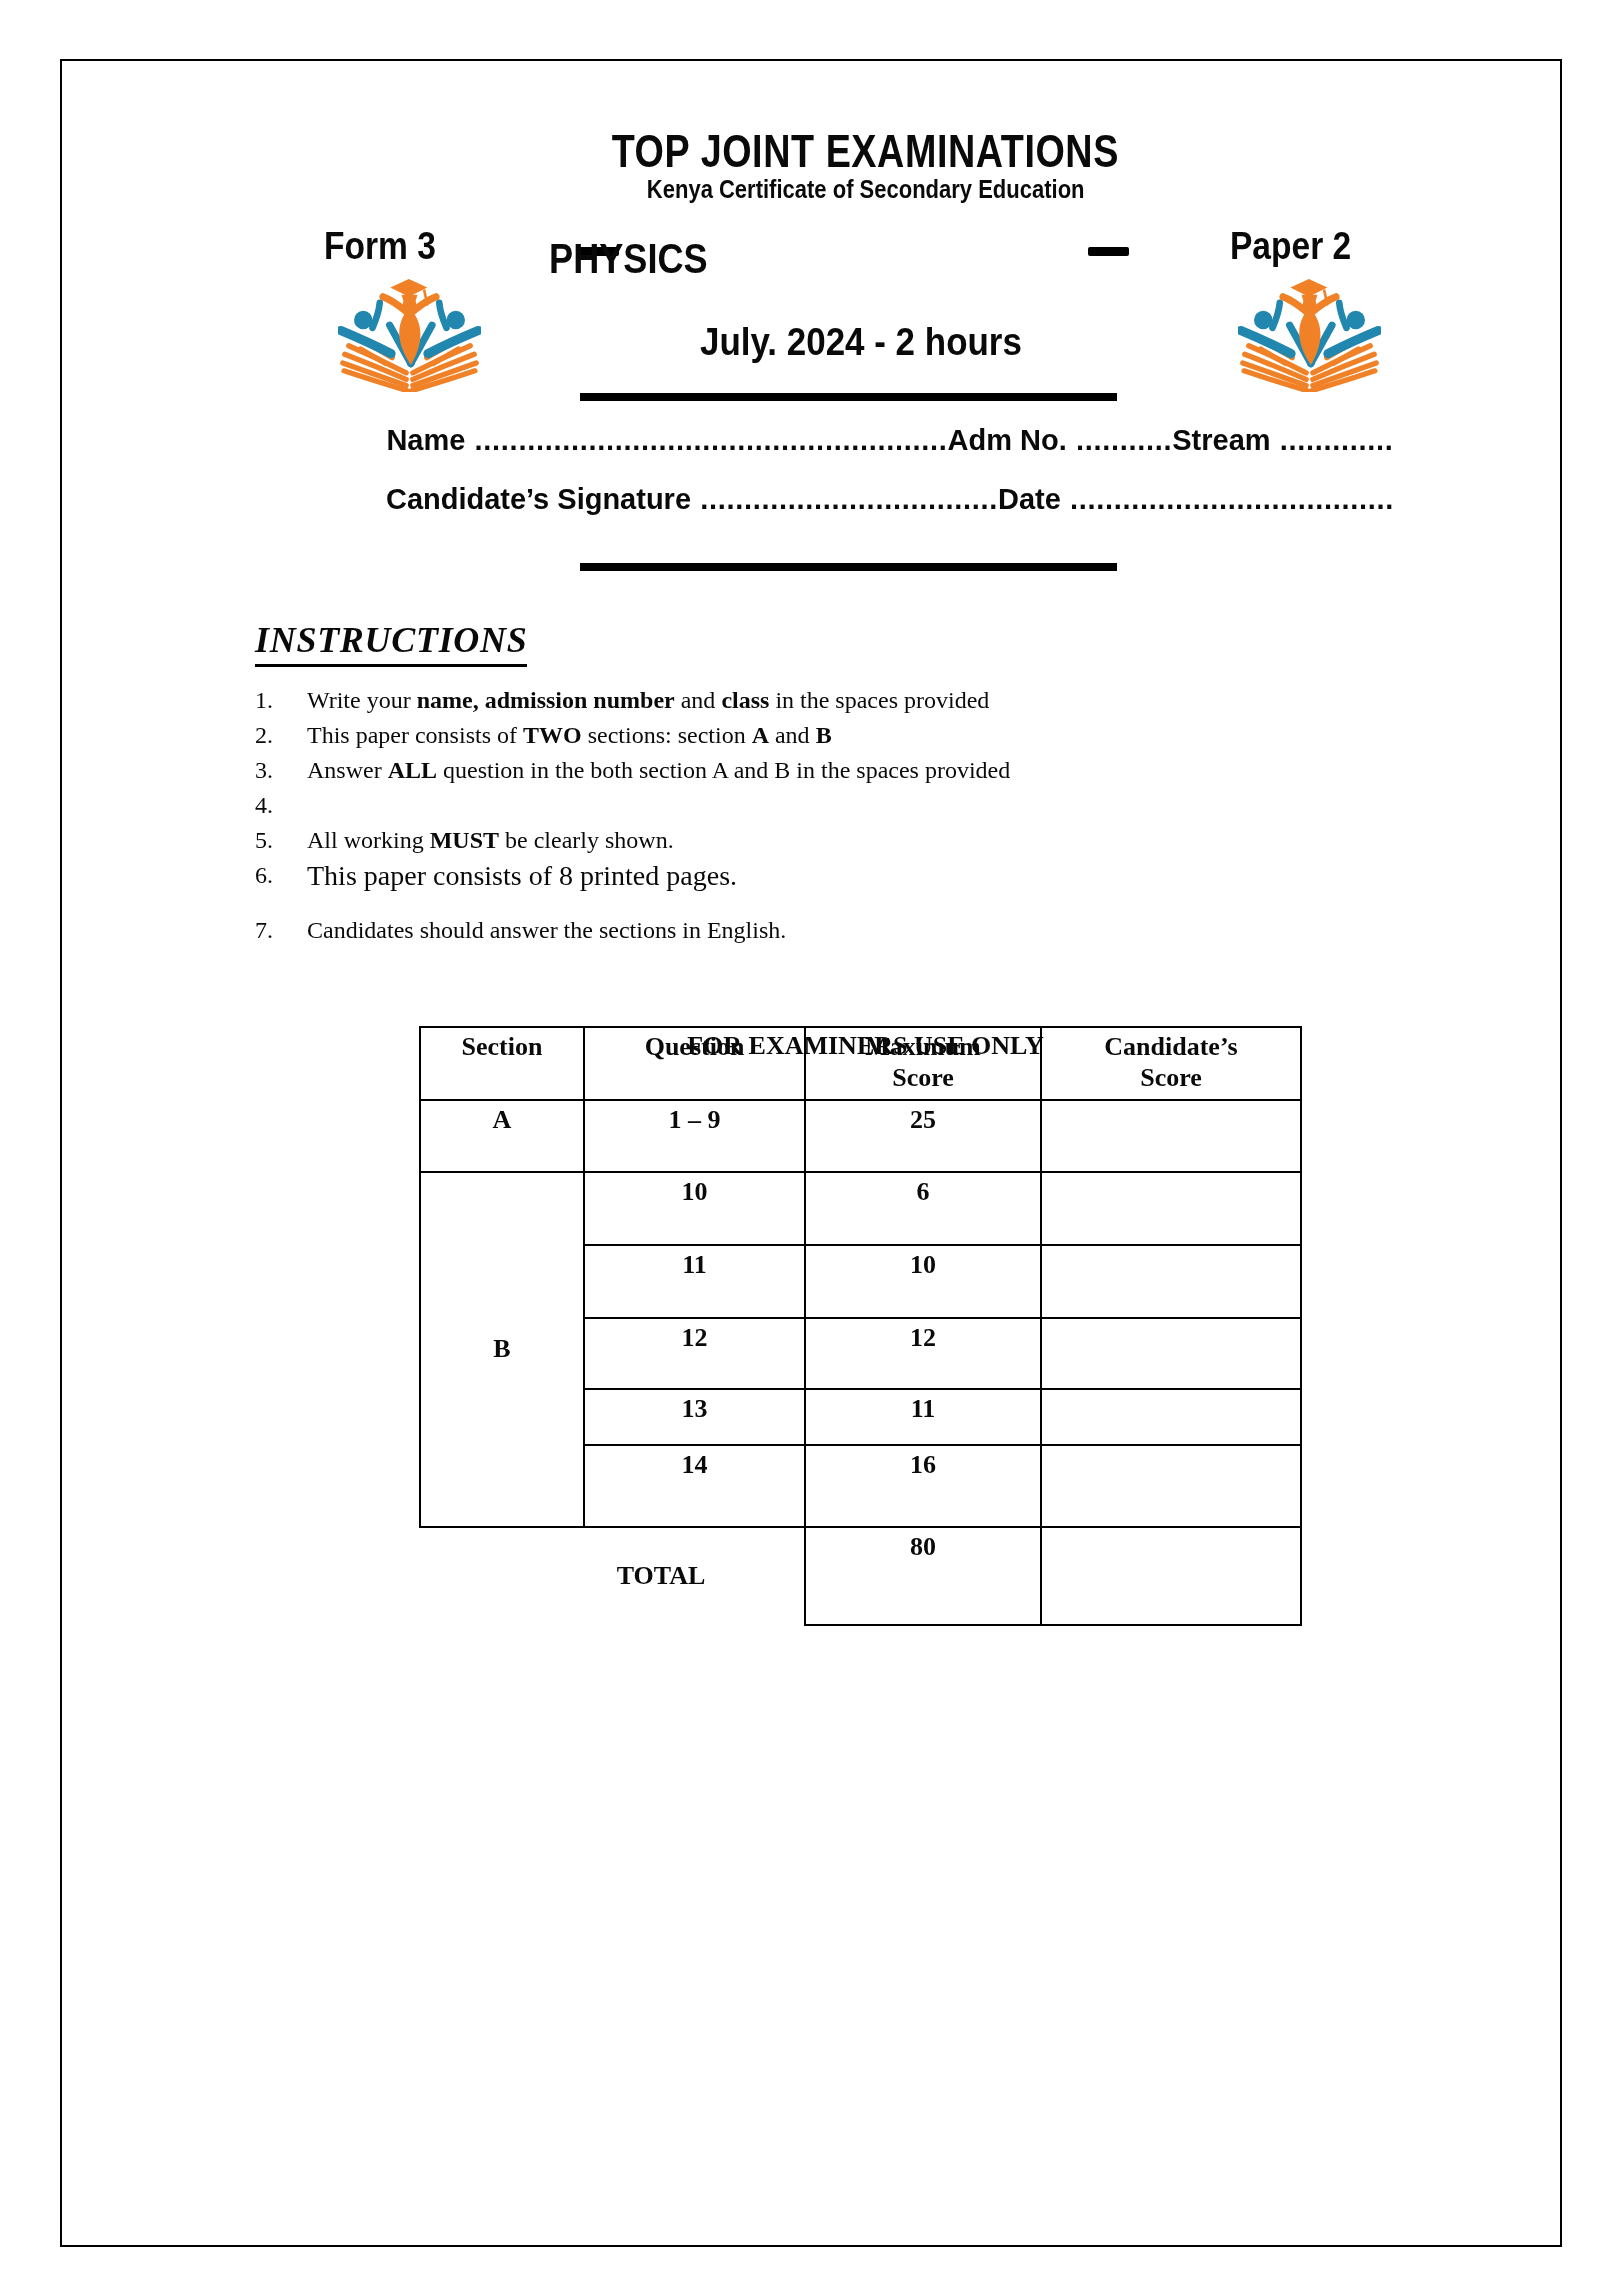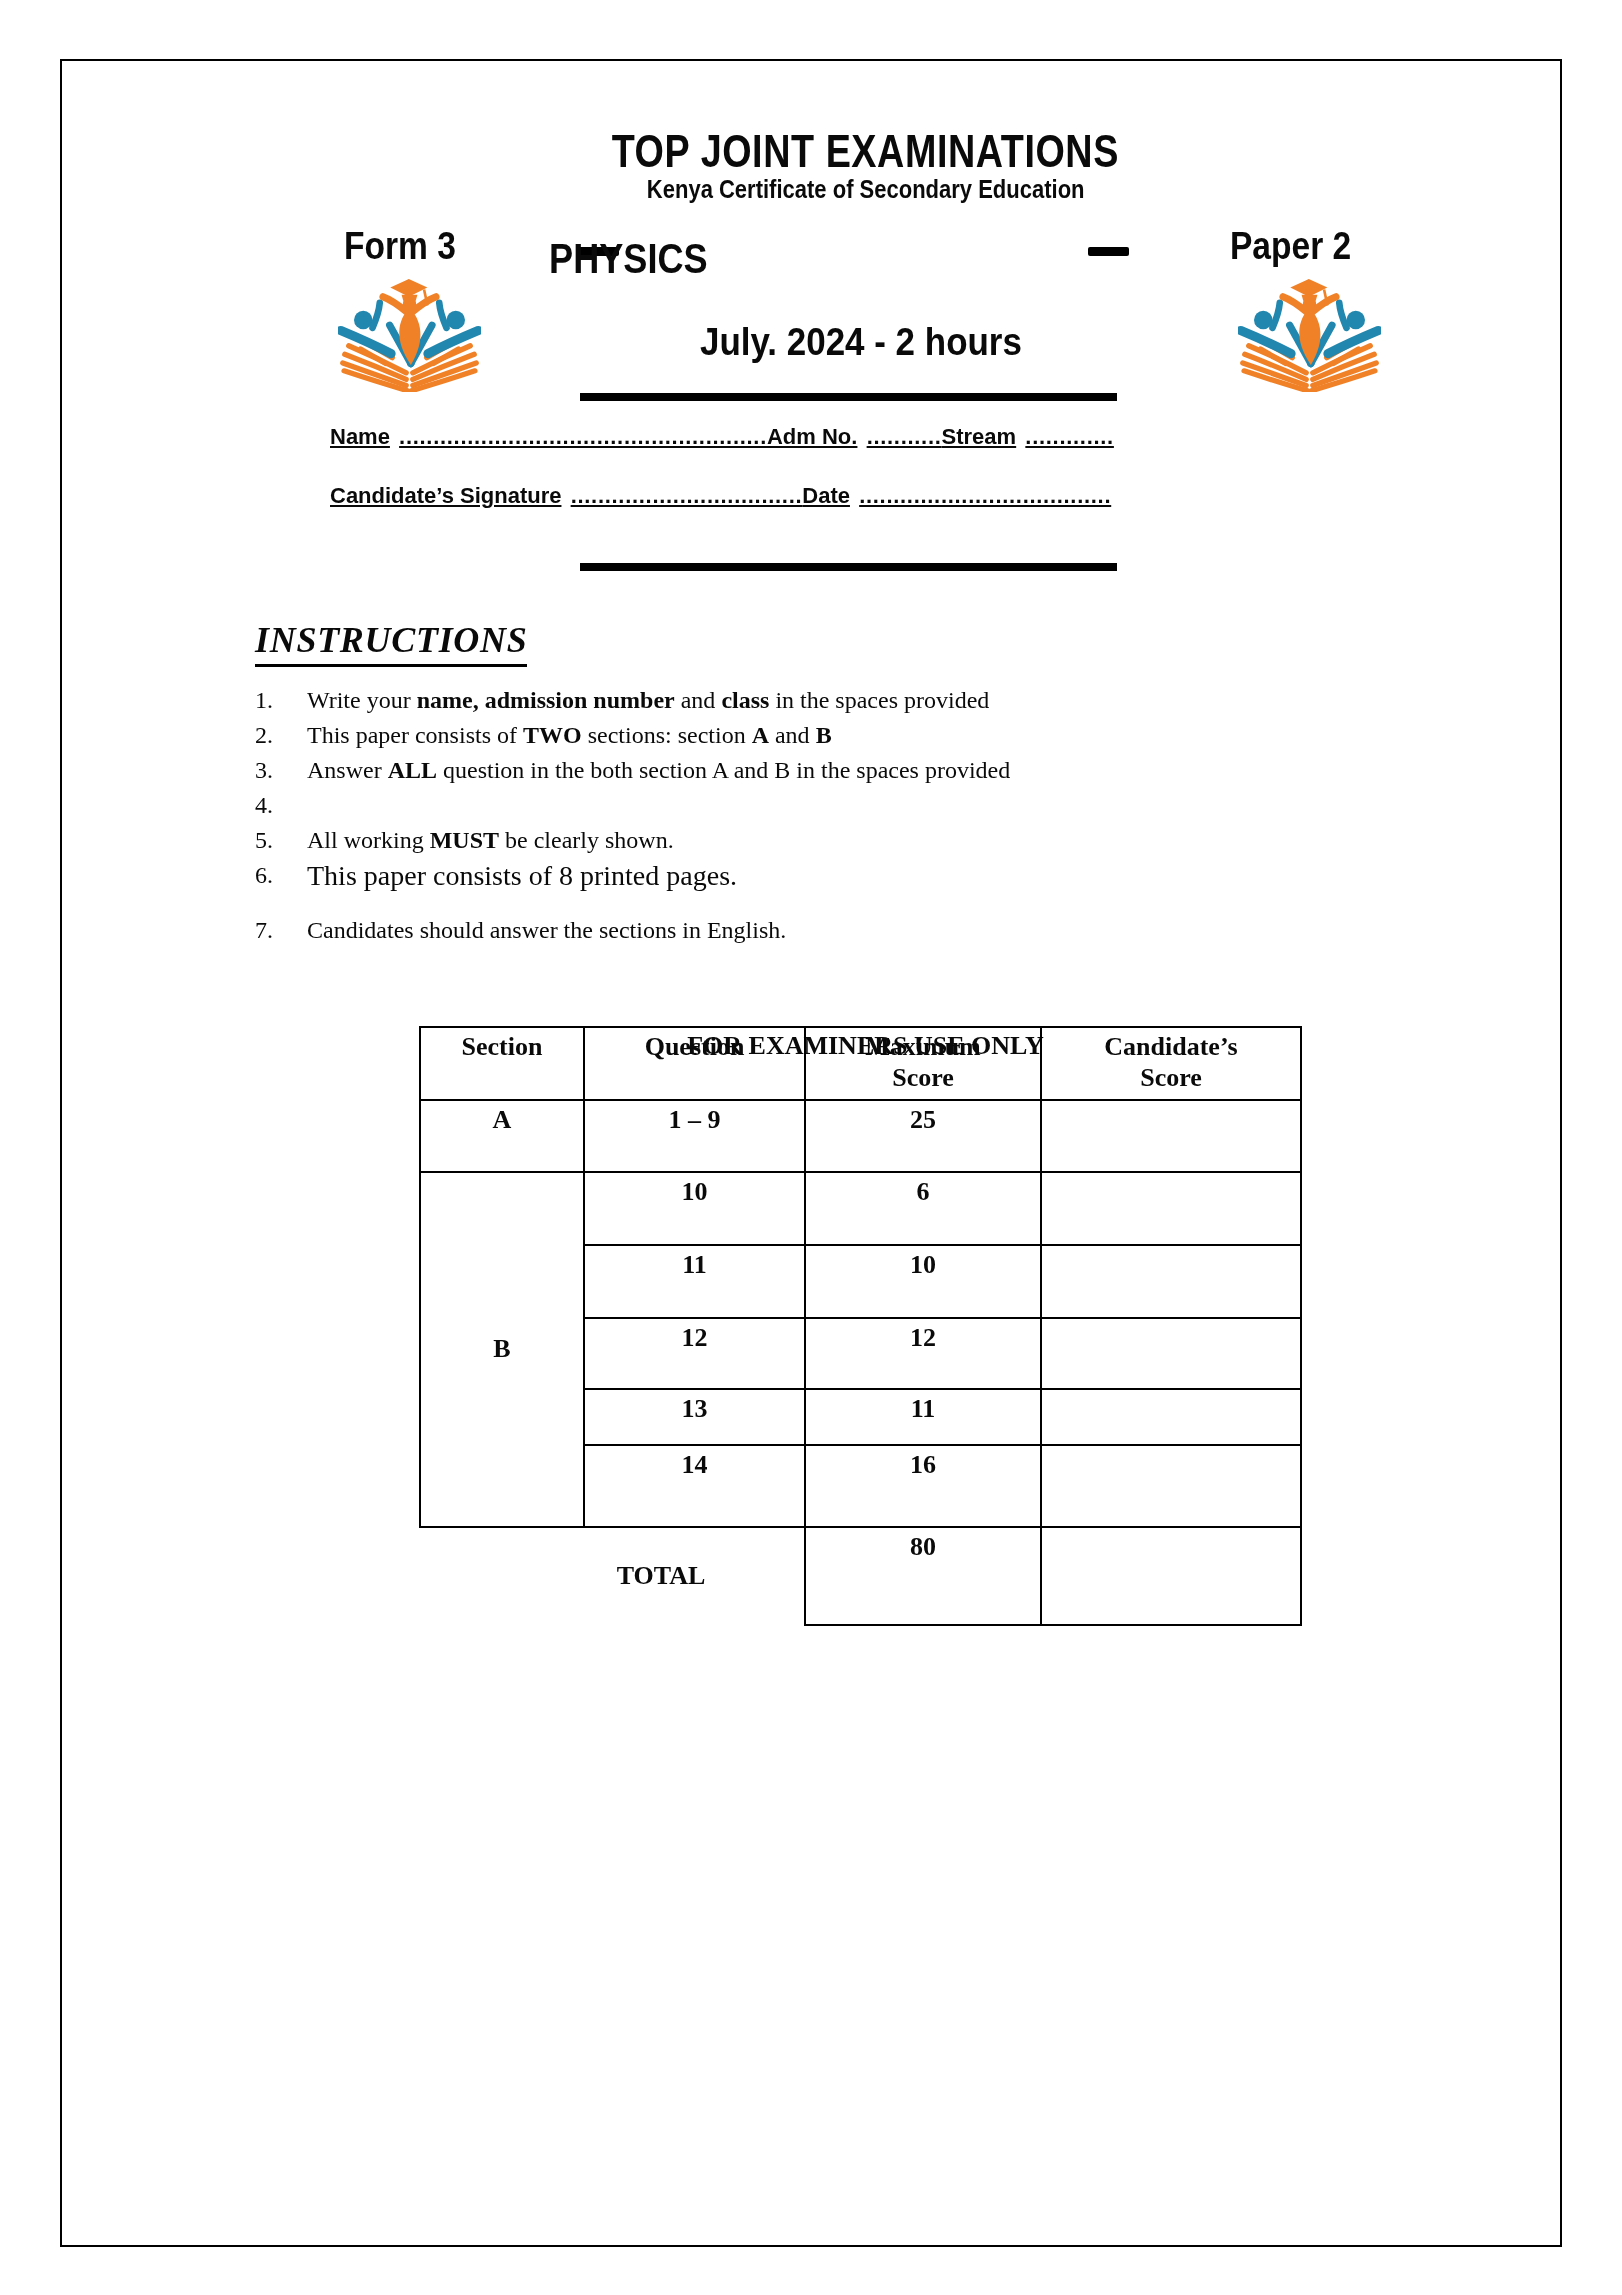--- a/index.html
+++ b/index.html
@@ -6,37 +6,37 @@
   body{width:1623px;height:2295px;background:#fff;position:relative;overflow:hidden;
        font-family:"Liberation Serif",serif;color:#0a0a0a;}
   .abs{position:absolute;}
   .page-frame{left:60px;top:59px;width:1498px;height:2184px;border:2.6px solid #000;}
   .sans{font-family:"Liberation Sans",sans-serif;}
   .ctr-box{left:211px;width:1309px;text-align:center;}
   .title{top:124px;font-size:46px;font-weight:bold;letter-spacing:0.7px;}
   .title>span{display:inline-block;transform:scaleX(0.82);}
   .subtitle{top:175px;font-size:25px;font-weight:bold;}
   .subtitle>span{display:inline-block;transform:scaleX(0.88);}
-  .form3{left:324px;top:224px;font-size:39px;font-weight:bold;margin-left:20px;}
+  .form3{left:324px;top:224px;font-size:39px;font-weight:bold;}
   .form3>span,.paper2>span{display:inline-block;transform:scaleX(0.86);transform-origin:left center;}
   .paper2{left:1230px;top:224px;font-size:39px;font-weight:bold;}
   .physics{left:534px;width:654px;top:234px;font-size:43px;font-weight:bold;}
   .physics>span{display:inline-block;transform:scaleX(0.84);}
   .subject-dash{width:41px;height:9.2px;background:#000;border-radius:2px;}
   .dash1{left:578px;top:247px;}
   .dash2{left:1088px;top:247px;}
   .logo{width:143px;height:113px;}
   .logo-left{left:338px;top:279px;}
   .logo-right{left:1238px;top:279px;}
   .july{left:534px;width:654px;text-align:center;top:321px;font-size:38px;font-weight:bold;}
   .july>span{display:inline-block;transform:scaleX(0.92);}
   .rule{left:580px;width:537px;height:7.9px;background:#000;}
   .rule1{top:393px;} .rule2{top:563px;}
-  .fill-row{left:330px;width:1120px;display:flex;justify-content:flex-start;
-            font-family:"Liberation Sans",sans-serif;font-weight:bold;font-size:22px;white-space:nowrap;text-decoration:underline;}
+  .fill-row{left:330px;width:1120px;display:flex;justify-content:center;
+            font-family:"Liberation Sans",sans-serif;font-weight:bold;font-size:29px;white-space:nowrap;}
   .fill-row .grp{display:flex;align-items:baseline;gap:9.2px;}
   .fill-row .dots{letter-spacing:0.7px;}
   .row-name{top:424px;} .row-sig{top:483px;}
   .instr-head{left:255px;top:619px;font-size:36px;font-weight:bold;font-style:italic;
               border-bottom:3.3px solid #000;padding-bottom:3.3px;letter-spacing:0.7px;}
   .instr-list{left:255px;top:684px;width:1230px;}
   .instr-item{display:flex;font-size:24px;line-height:33px;margin-bottom:2px;}
   .instr-item .instr-num{width:52px;flex:0 0 52px;}
   .instr-item .b{font-weight:bold;}
   .instr-item .big{font-size:28px;}

